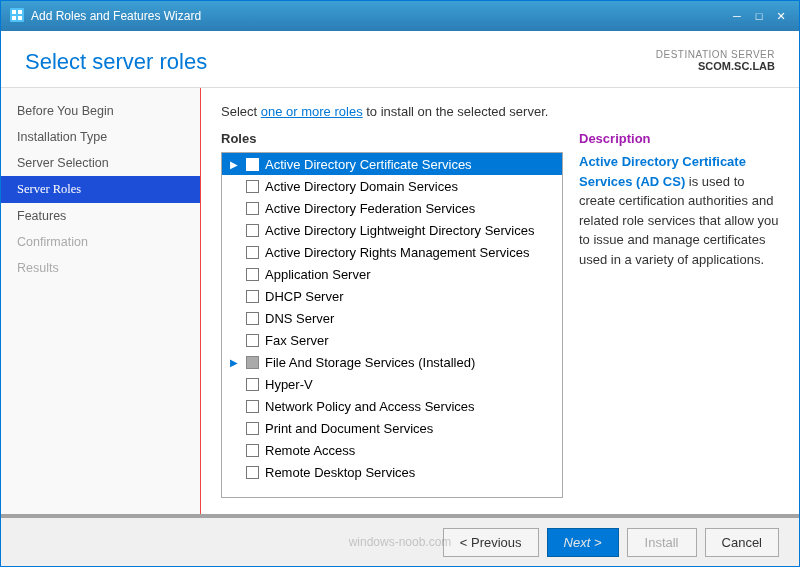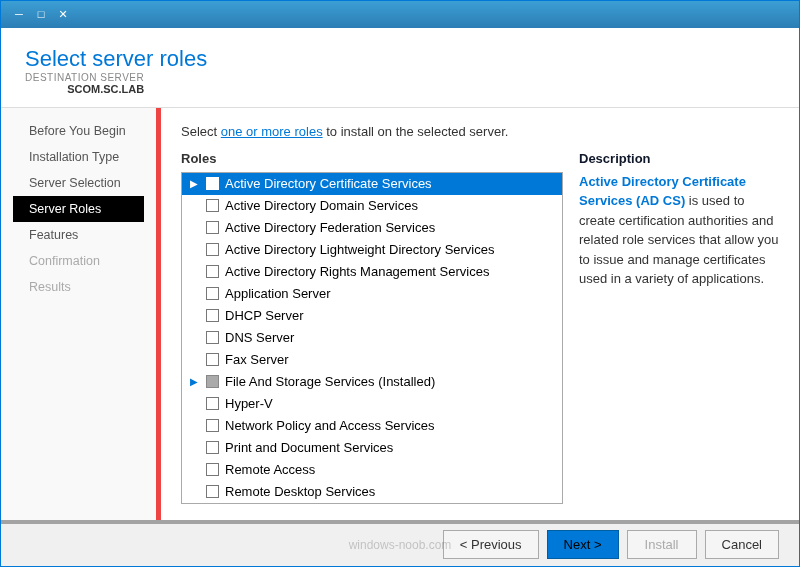--- a/index.html
+++ b/index.html
@@ -56,21 +56,20 @@
       background: white;
     }
 
     .header-bar {
       background: white;
       padding: 18px 24px 12px 24px;
       border-bottom: 1px solid #ddd;
       display: flex;
       justify-content: space-between;
       align-items: flex-start;
-      flex-direction: column;
     }
 
     .page-title {
       color: #0078d7;
       font-size: 22px;
       font-weight: 300;
     }
 
     .dest-server {
       text-align: right;
@@ -90,36 +89,37 @@
       font-weight: 600;
     }
 
     .main-content {
       display: flex;
       flex: 1;
       overflow: hidden;
     }
 
     .sidebar {
-      width: 160px;
+      width: 200px;
       background: #f9f9f9;
-      border-right: 5px solid #ef4444;
-      padding: 10px 12px;
+      border-right: 1px solid #ef4444;
+      padding: 10px 0;
     }
 
     .sidebar-item {
       padding: 6px 16px;
       color: #555;
       cursor: pointer;
       font-size: 12.5px;
     }
 
     .sidebar-item.active {
-      background: #000000;
+      background: #1d4ed8;
       color: white;
+      font-family: Liberation Serif, serif;
     }
 
     .sidebar-item.disabled {
       color: #aaa;
       cursor: default;
     }
 
     .right-panel {
       flex: 1;
       display: flex;
@@ -232,21 +232,21 @@
     }
 
     .description-panel {
       width: 200px;
       display: flex;
       flex-direction: column;
     }
 
     .desc-label {
       font-weight: 600;
-      color: #0f172a;
+      color: #a21caf;
       margin-bottom: 6px;
       font-size: 13px;
     }
 
     .desc-text {
       font-size: 13px;
       color: #333;
       line-height: 1.5;
     }
 
@@ -271,35 +271,48 @@
       font-size: 13px;
       border: 1px solid #aaa;
       background: #f5f5f5;
       cursor: pointer;
       color: #333;
       min-width: 70px;
     }
 
     .btn.primary {
       background: #0078d7;
-      color: #000000;
+      color: #e5e5e5;
       border-color: #005fa3;
+      font-style: italic;
     }
 
     .btn.disabled {
       color: #aaa;
       cursor: default;
     }
   </style>
 </head>
 <body>
 
 <div class="window">
 
   <div class="titlebar">
+    <div style="display:flex;align-items:center;">
+      <span style="margin-right:6px;">
+        <svg width="16" height="16" viewBox="0 0 16 16">
+          <rect x="1" y="1" width="14" height="14" fill="#4fc3f7" rx="1"></rect>
+          <rect x="3" y="3" width="4" height="4" fill="white"></rect>
+          <rect x="9" y="3" width="4" height="4" fill="white"></rect>
+          <rect x="3" y="9" width="4" height="4" fill="white"></rect>
+          <rect x="9" y="9" width="4" height="4" fill="white"></rect>
+        </svg>
+      </span>
+      <span>Add Roles and Features Wizard</span>
+    </div>
     <div class="titlebar-buttons">
       <button class="titlebar-btn">─</button>
       <button class="titlebar-btn">□</button>
       <button class="titlebar-btn close">✕</button>
     </div>
   </div>
 
   <div class="content-area">
 
     <div class="header-bar">

